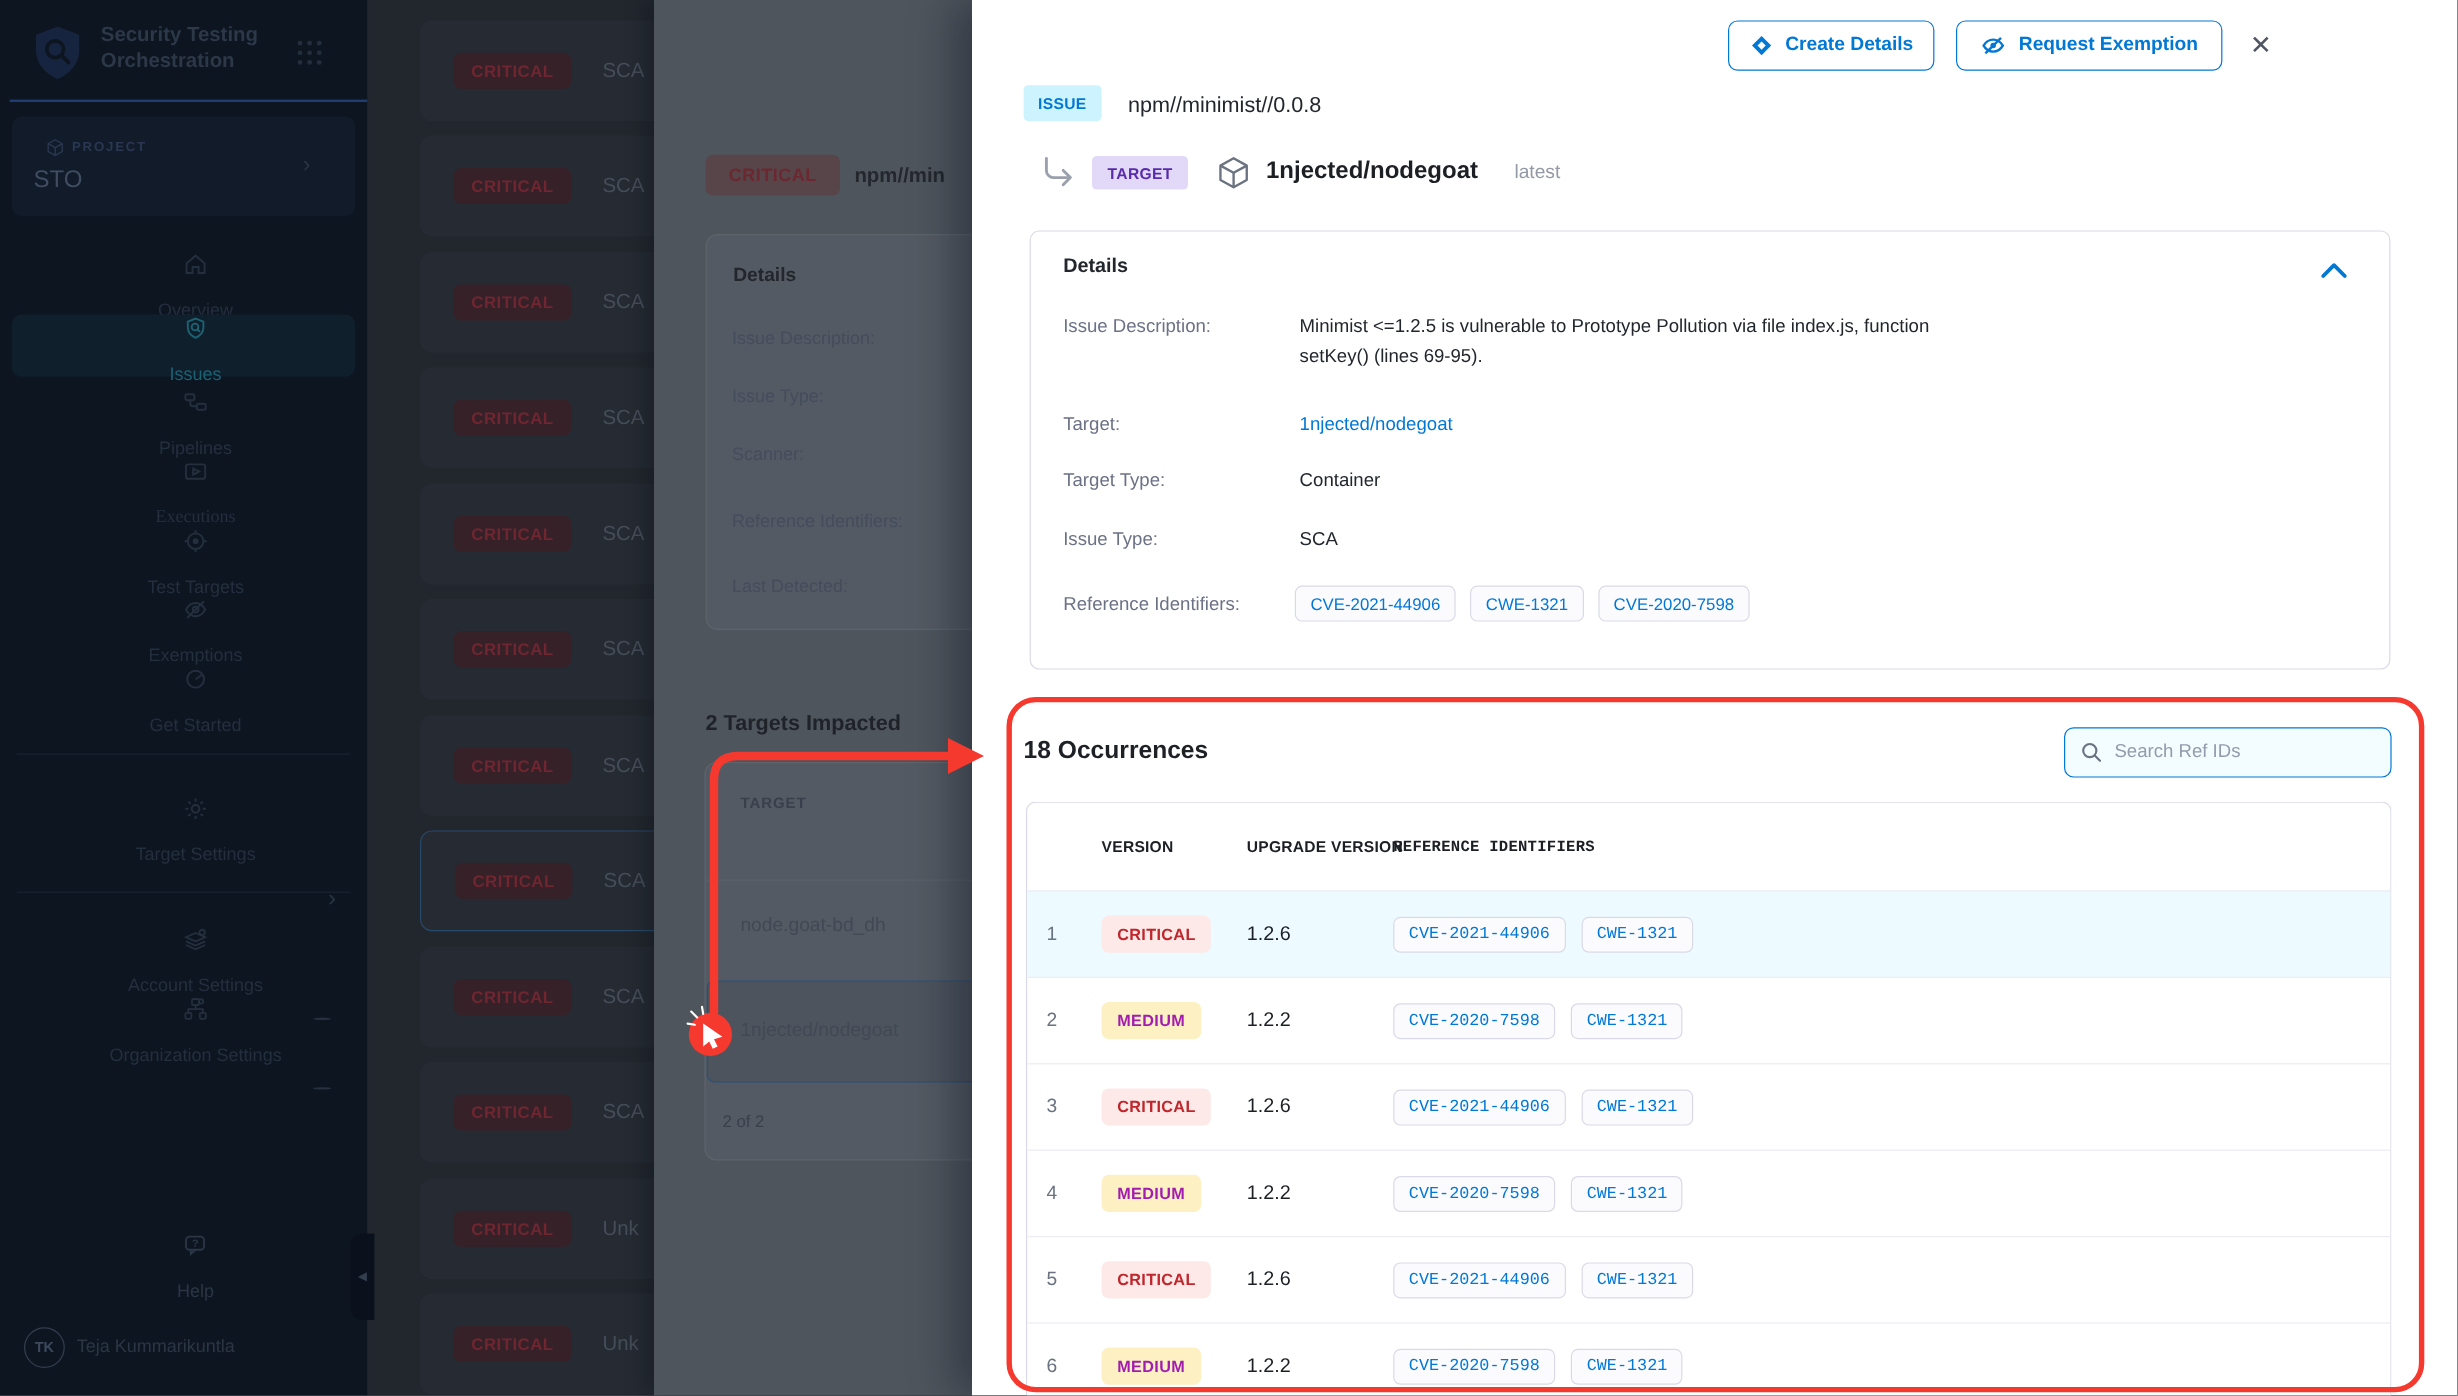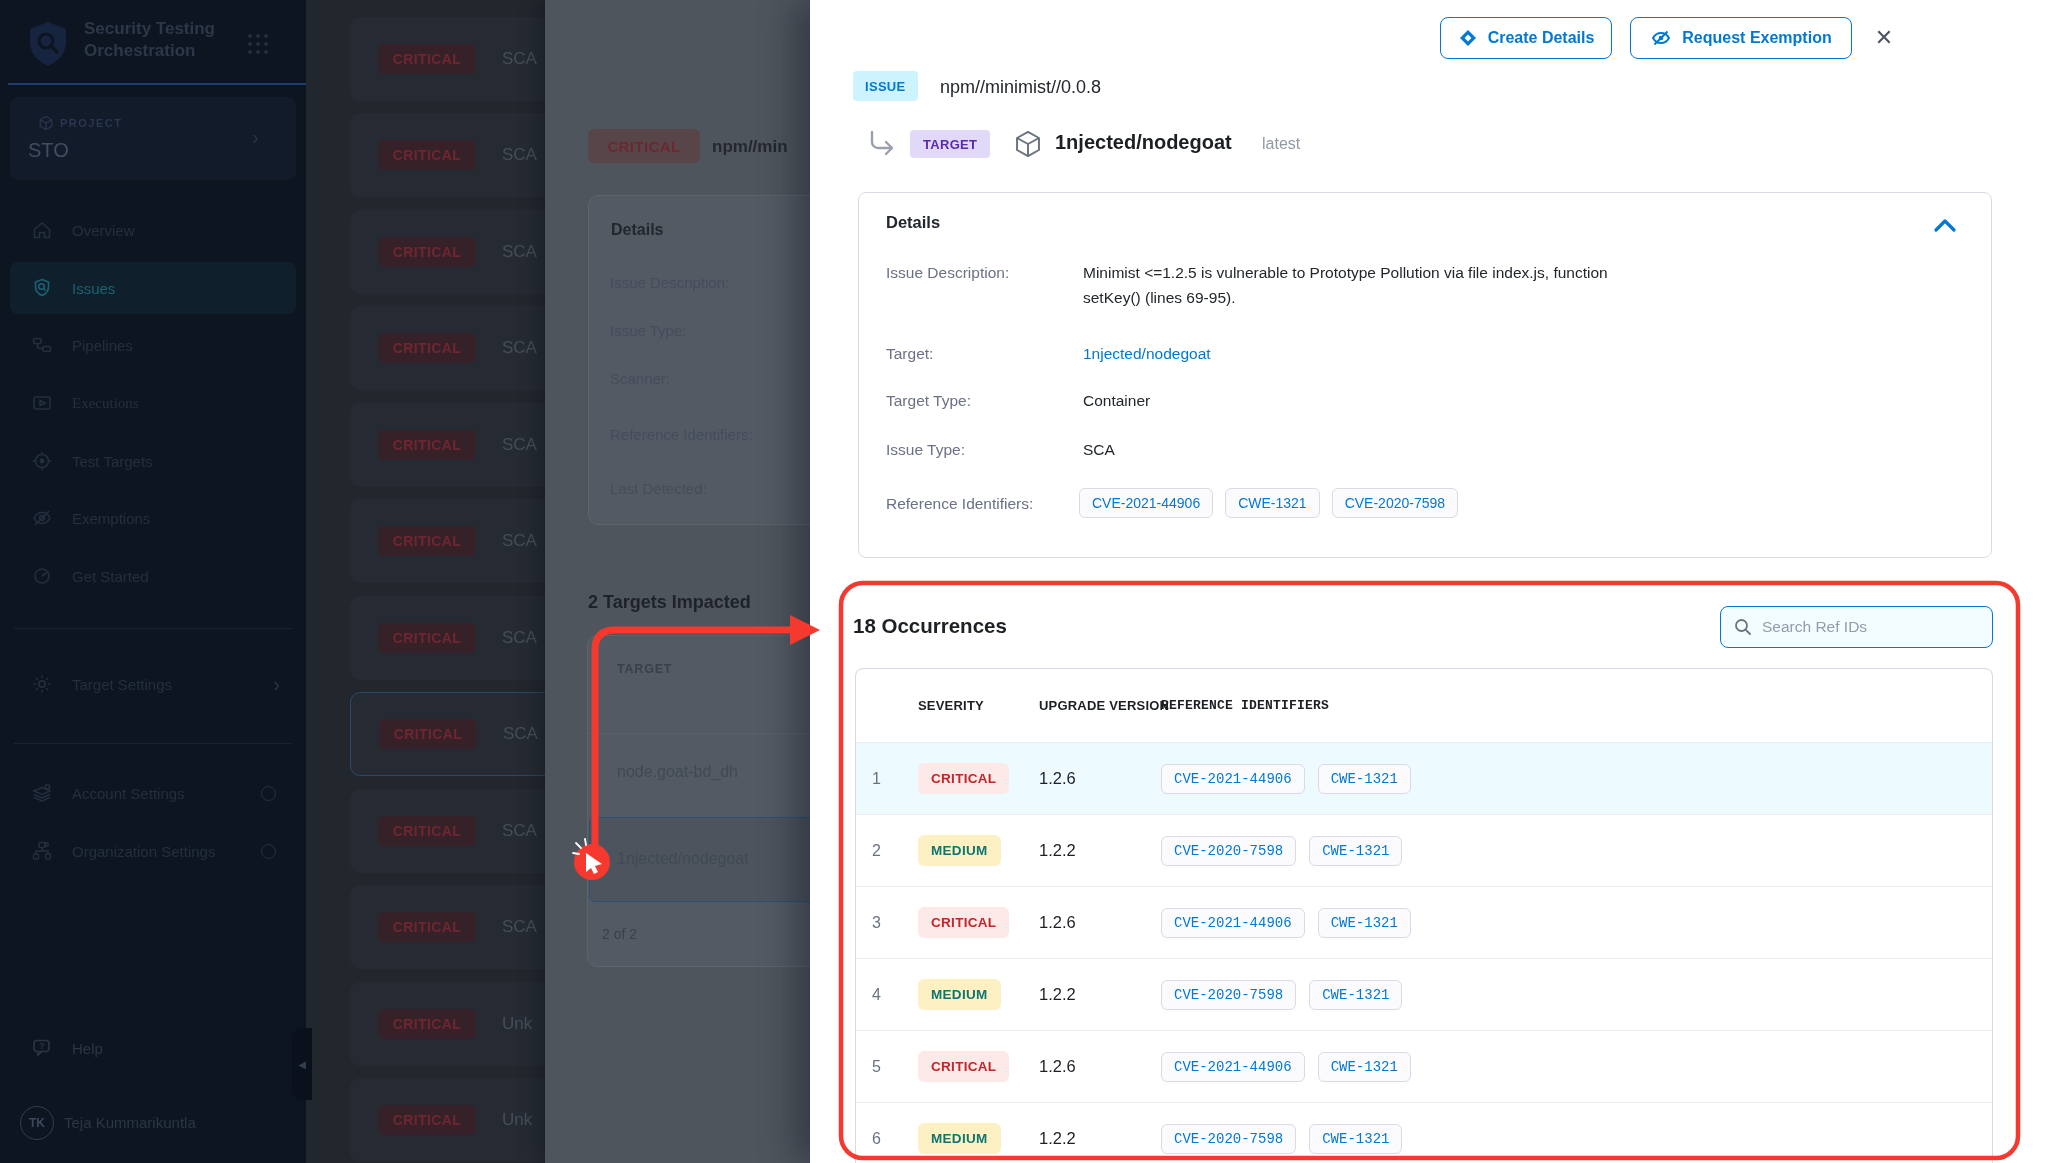--- a/index.html
+++ b/index.html
@@ -16,21 +16,21 @@
     font-size:17px; font-weight:bold; color:#2c3848; line-height:22px; }
   .sb-divider-blue { position:absolute; left:8px; top:83px; width:298px; height:2px; background:#203d73; }
   .sb-divider { position:absolute; left:14px; width:278px; height:1px; background:#1a2331; }
   .project-card { position:absolute; left:10px; top:97px; width:286px; height:83px;
     background:#111b2a; border-radius:8px; }
   .project-label { position:absolute; left:50px; top:20px; font-size:11px; font-weight:bold;
     letter-spacing:1.5px; color:#2a3750; }
   .project-name { position:absolute; left:18px; top:42px; font-size:20px; color:#404d61; }
   .nav-item { position:absolute; left:10px; width:286px; height:44px; display:flex;
     align-items:center; gap:18px; padding-left:20px; color:#242f3e; font-size:15px;
-    border-radius:8px; cursor:pointer; }
+    border-radius:8px; cursor:pointer;flex-direction:column; }
   .nav-item.active { background:#0f1f2c; color:#1b6273; }
   .nav-icon { width:24px; height:24px; display:flex; align-items:center; justify-content:center; flex:none; }
   .chev { font-size:20px; color:#2a3544; line-height:1; }
   .scope-circle { width:15px; height:15px; border:1.2px solid #26313f; border-radius:50%; }
   .collapse-tab { position:absolute; left:292px; top:1028px; width:20px; height:72px;
     background:#0a111d; border-radius:10px 0 0 10px; display:flex; align-items:center;
     justify-content:center; color:#323e4e; font-size:10px; z-index:4; cursor:pointer; }
   .avatar { position:absolute; left:20px; top:1106px; width:34px; height:34px; border-radius:50%;
     border:1.5px solid #323e4e; color:#3c4a5c; font-size:12px; font-weight:bold;
     display:flex; align-items:center; justify-content:center; }
@@ -111,21 +111,21 @@
   .occ-row { height:72px; display:flex; align-items:center; border-top:1px solid #ececf3; cursor:pointer; }
   .occ-row.highlight { background:#edfaff; }
   .col-num { width:62px; padding-left:16px; color:#6b7280; font-size:16px; flex:none; }
   .col-sev { width:121px; flex:none; white-space:nowrap; }
   .col-ver { width:122px; flex:none; white-space:nowrap; font-size:16.5px; color:#1c1f24; font-weight:500; }
   .occ-header .col-ver { font-size:13px; font-weight:bold; }
   .col-refs { display:flex; gap:13px; align-items:center; white-space:nowrap;font-family:Liberation Mono, monospace; }
   .occ-badge { height:31px; padding:0 13px; border-radius:6px; font-size:13.5px; font-weight:bold;
     letter-spacing:.3px; display:inline-flex; align-items:center; }
   .occ-badge[data-variant="critical"] { background:#fce9e8; color:#c0272d; }
-  .occ-badge[data-variant="medium"]   { background:#fdf1c4; color:#0f766e; }
+  .occ-badge[data-variant="medium"]   { background:#fdf1c4; color:#a21caf; }
 
   .annotation-svg { position:absolute; left:0; top:0; z-index:60; pointer-events:none; }
   svg { display:block; }
 </style>
 </head>
 <body>
 
 <div id="app">
 
   <aside class="sidebar">
@@ -447,21 +447,21 @@
           <circle cx="8.5" cy="8.5" r="5.5"></circle>
             <line x1="12.8" y1="12.8" x2="17" y2="17"></line>
         </svg>
         </span>
       <input type="text" placeholder="Search Ref IDs" style="">
     </div>
 
     <div class="occ-card">
       <div class="occ-header">
         <span class="col-num"></span>
-        <span class="col-sev">SEVERITY</span>
+        <span class="col-sev">VERSION</span>
         <span class="col-ver">UPGRADE VERSION</span>
         <span class="col-refs">REFERENCE IDENTIFIERS</span>
       </div>
 
       <div class="occ-row highlight">
         <span class="col-num">1</span>
         <span class="col-sev"><span class="occ-badge" data-variant="critical">CRITICAL</span></span>
         <span class="col-ver">1.2.6</span>
         <span class="col-refs">
           <span class="chip">CVE-2021-44906</span>

